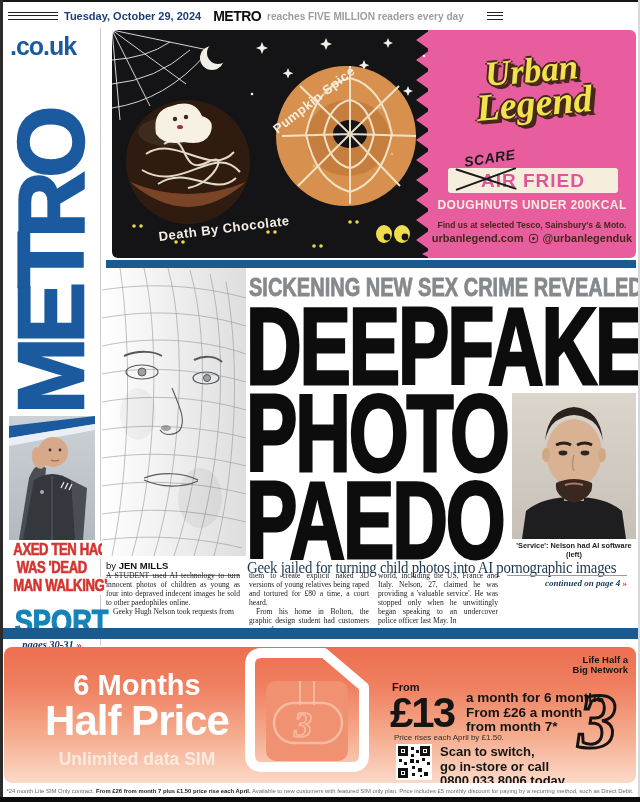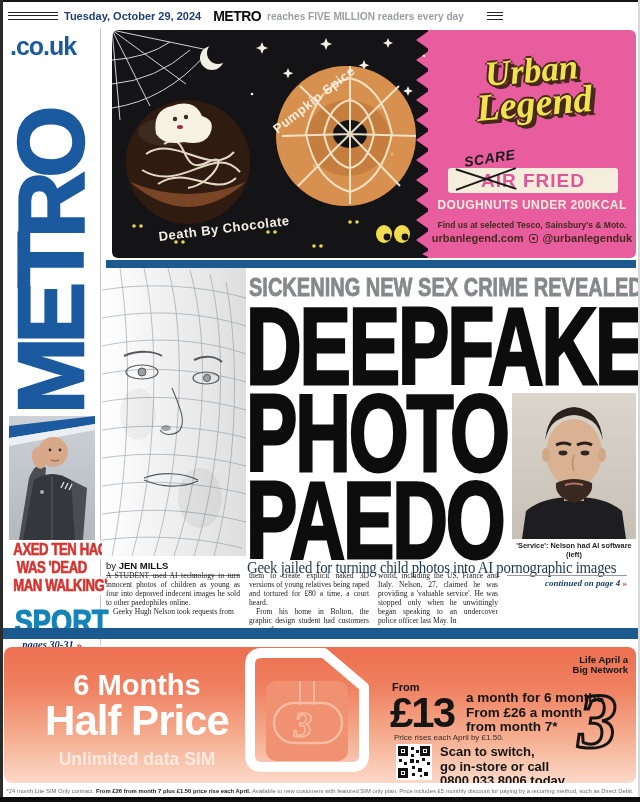--- a/index.html
+++ b/index.html
@@ -435,21 +435,21 @@
           <rect x="24" y="31" width="2" height="2"></rect>
       </g>
     </svg>
     <div class="cta">
       <div>Scan to switch,</div>
       <div>go in-store or call</div>
       <div>0800 033 8006 today.</div>
     </div>
 
     <div class="nettag">
-      <div>Life April a</div>
+      <div>Life Half a</div>
       <div>Big Network</div>
     </div>
     <svg class="threelogo" viewBox="0 0 64 92">
       <text x="8" y="74" font-family="Liberation Serif, serif" font-style="italic" font-weight="bold" font-size="78" fill="none" stroke="#141414" stroke-width="3">3</text>
     </svg>
   </div>
 
   <div class="fineprint">
     <span>*24 month Lite SIM Only contract. </span><b>From £26 from month 7 plus £1.50 price rise each April.</b><span> Available to new customers with featured SIM only plan. Price includes £5 monthly discount for paying by a recurring method, such as Direct Debit.</span>
   </div>

